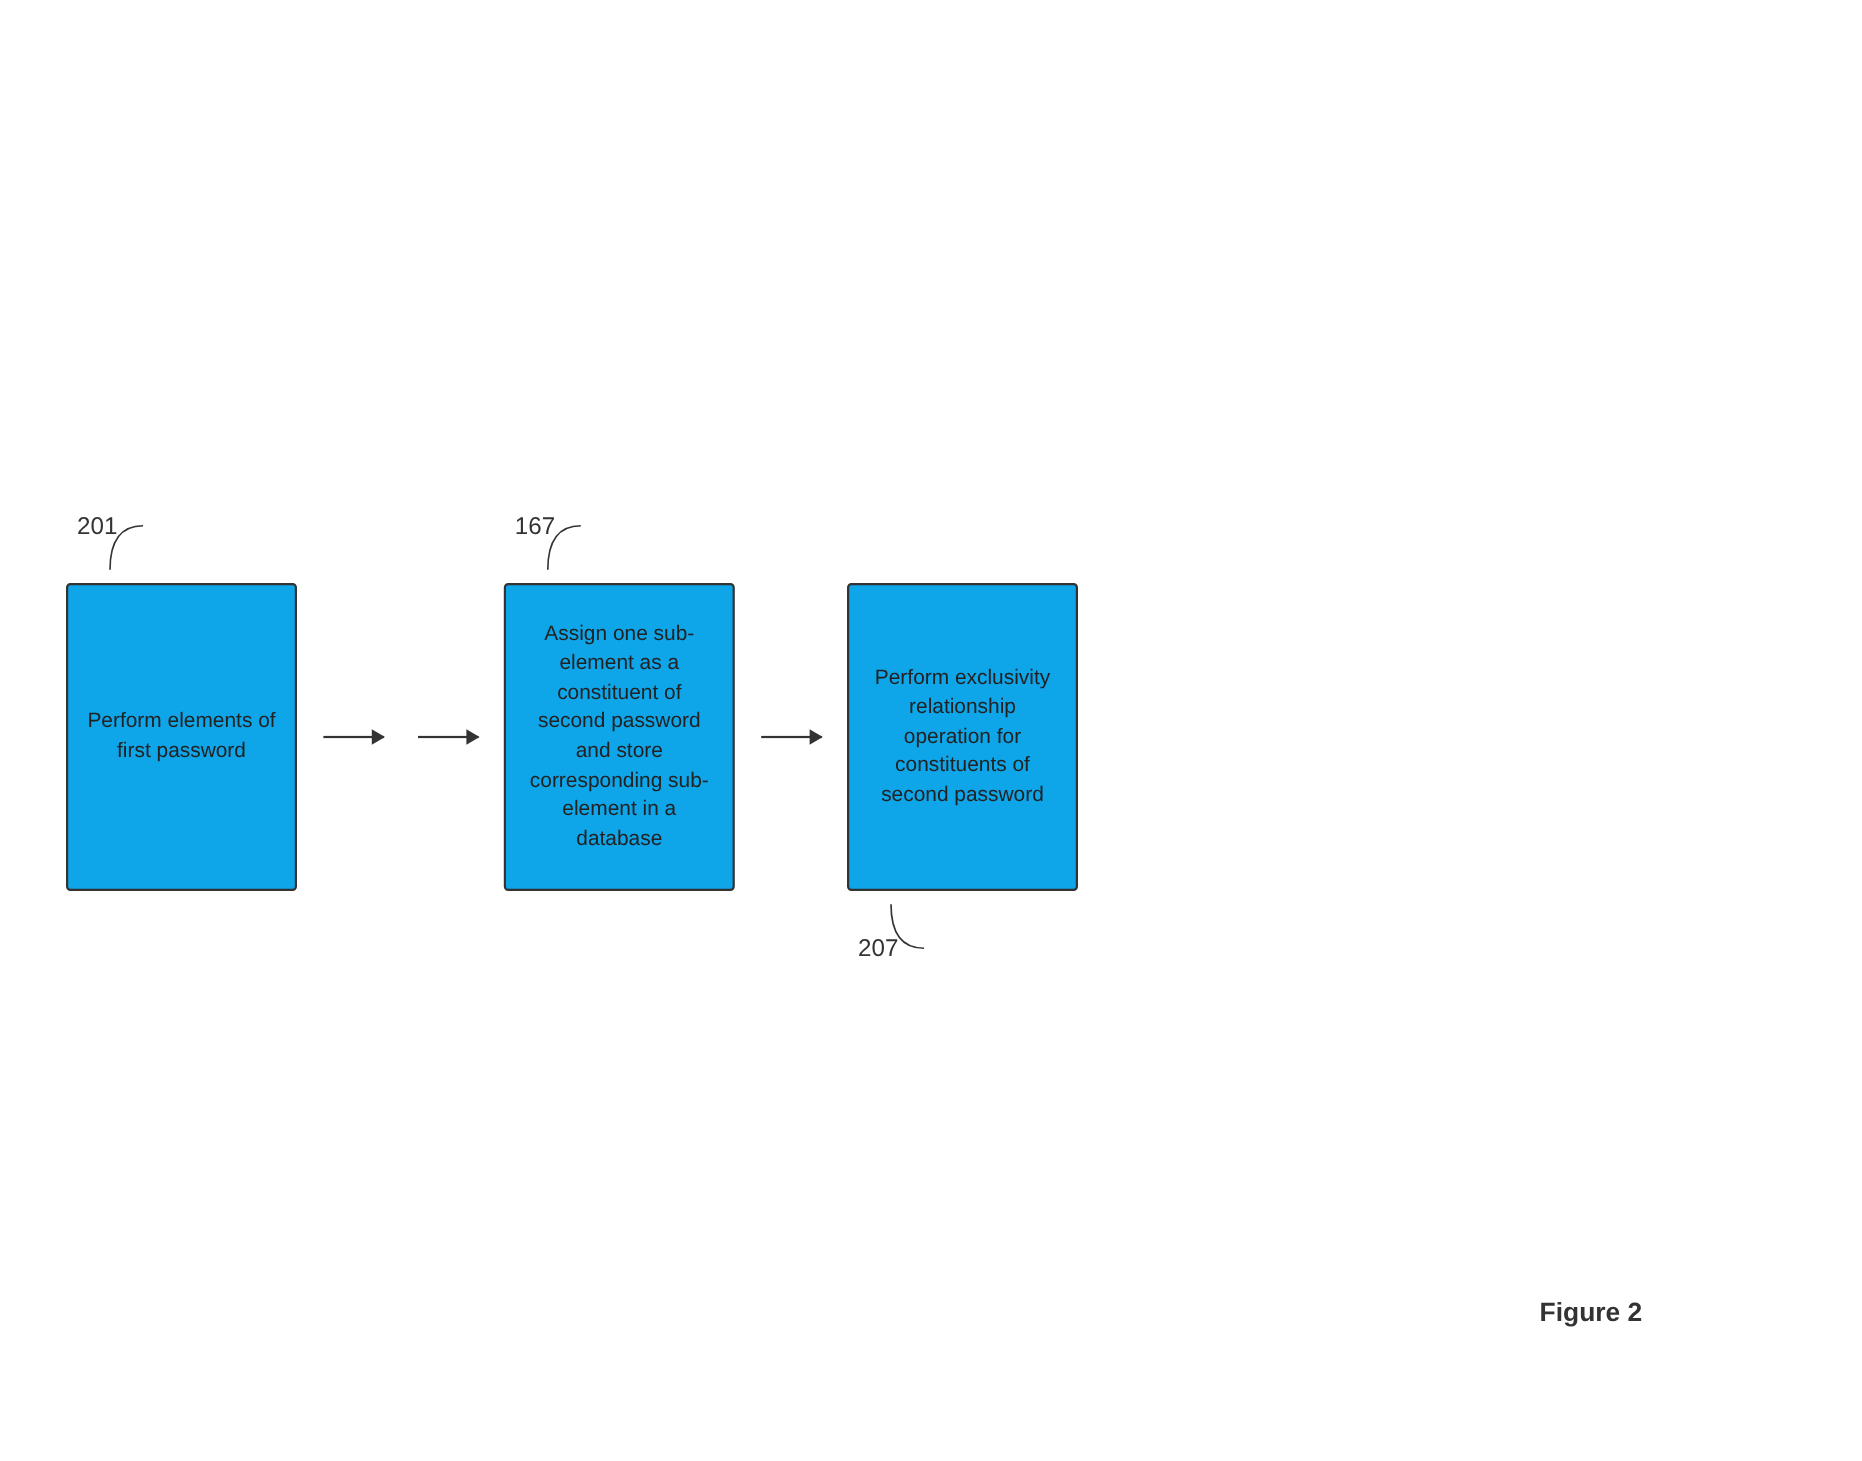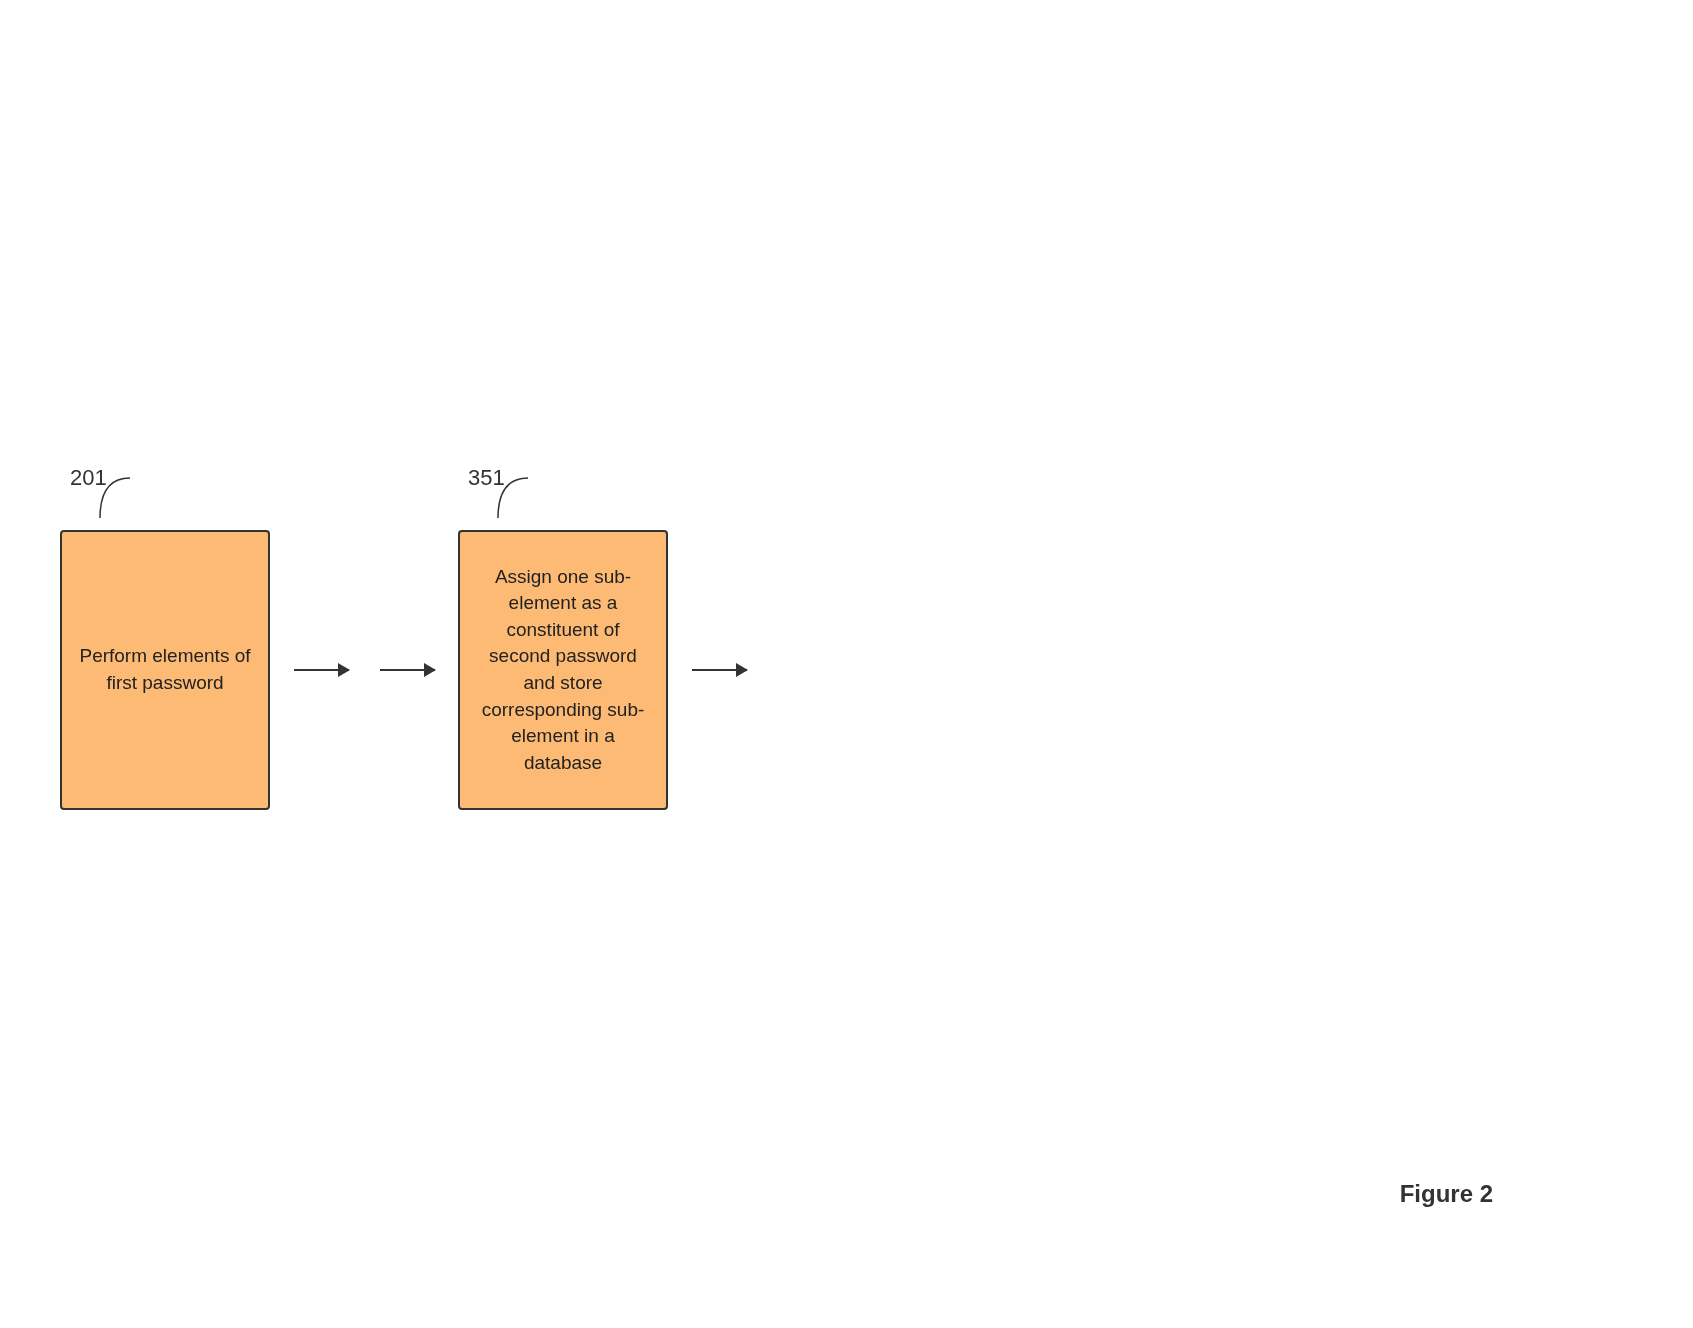--- a/index.html
+++ b/index.html
@@ -47,21 +47,21 @@
     .step-box {
       width: 210px;
       height: 280px;
       border: 2px solid #333;
       border-radius: 4px;
       display: flex;
       align-items: center;
       justify-content: center;
       text-align: center;
       padding: 16px;
-      background: #fdba74;
+      background: #0ea5e9;
       font-size: 19px;
       line-height: 1.4;
       color: #222;
     }
 
     .arrow-container {
       display: flex;
       align-items: center;
       height: 280px;
     }
@@ -133,32 +133,41 @@
     </div>
 
 
     <div class="arrow-container">
       <div class="arrow">
         <div class="arrow-line"></div>
       </div>
     </div>
 
     <div class="step-container">
-      <div class="ref-line" style="top:-65px; left:10px;">351</div>
+      <div class="ref-line" style="top:-65px; left:10px;">167</div>
       <svg width="60" height="55" style="position:absolute; top:-62px; left:30px;">
         <path d="M 10 50 Q 10 10 40 10" stroke="#333" stroke-width="1.5" fill="none"></path>
       </svg>
       <div class="step-box">
         <span>Assign one sub-element as a constituent of second password and store corresponding sub-element in a database</span>
       </div>
     </div>
 
     <div class="arrow-container">
       <div class="arrow">
         <div class="arrow-line"></div>
       </div>
     </div>
 
+    <div class="step-container">
+      <div class="step-box">
+        <span>Perform exclusivity relationship operation for constituents of second password</span>
+      </div>
+      <div class="ref-line" style="bottom:-65px; left:10px;">207</div>
+      <svg width="60" height="55" style="position:absolute; bottom:-62px; left:30px;">
+        <path d="M 10 5 Q 10 45 40 45" stroke="#333" stroke-width="1.5" fill="none"></path>
+      </svg>
+    </div>
 
   </div>
 </div>
 
 <div class="figure-label">Figure 2</div>
 
 </body></html>

